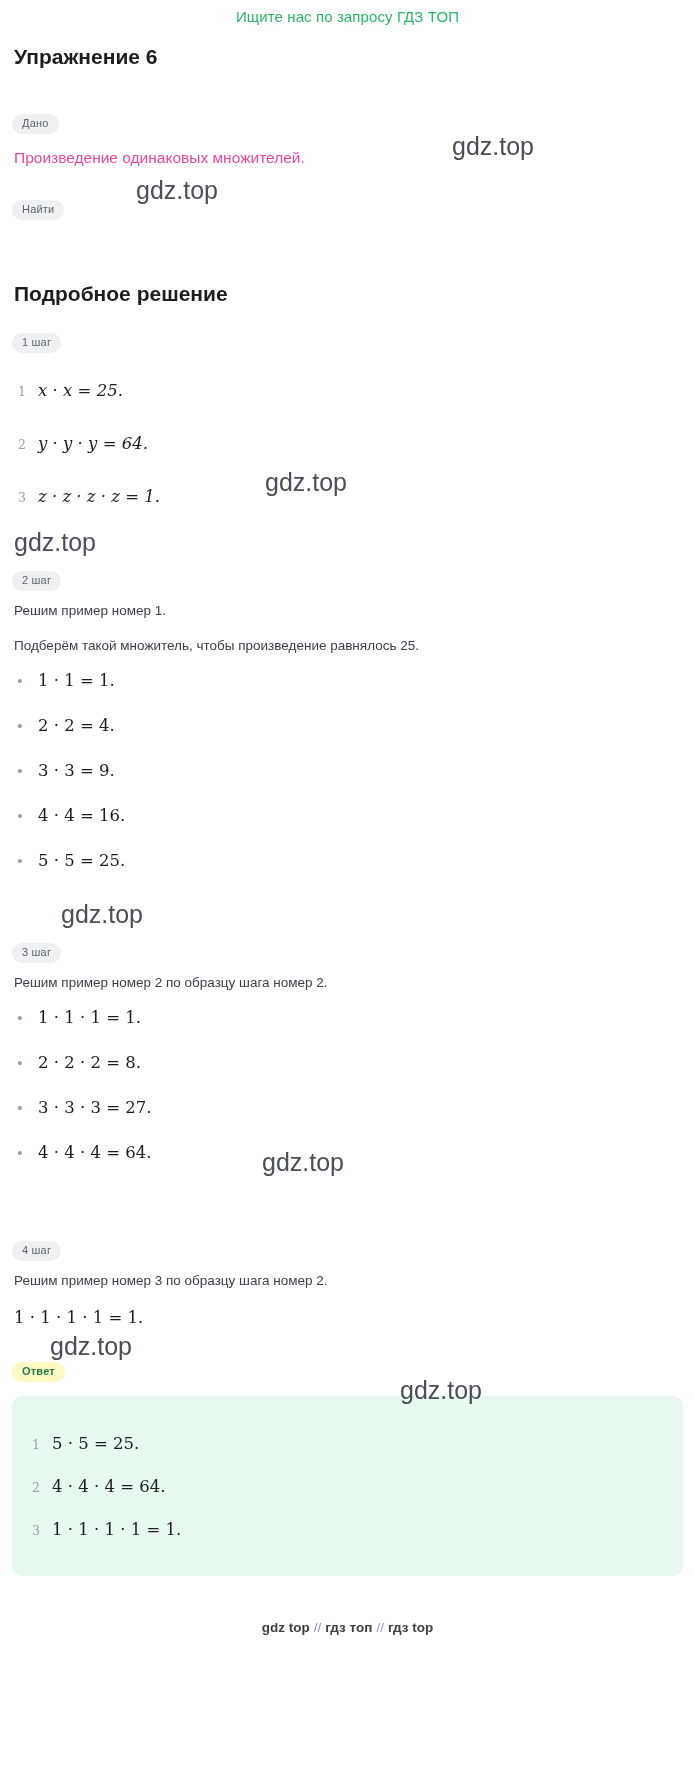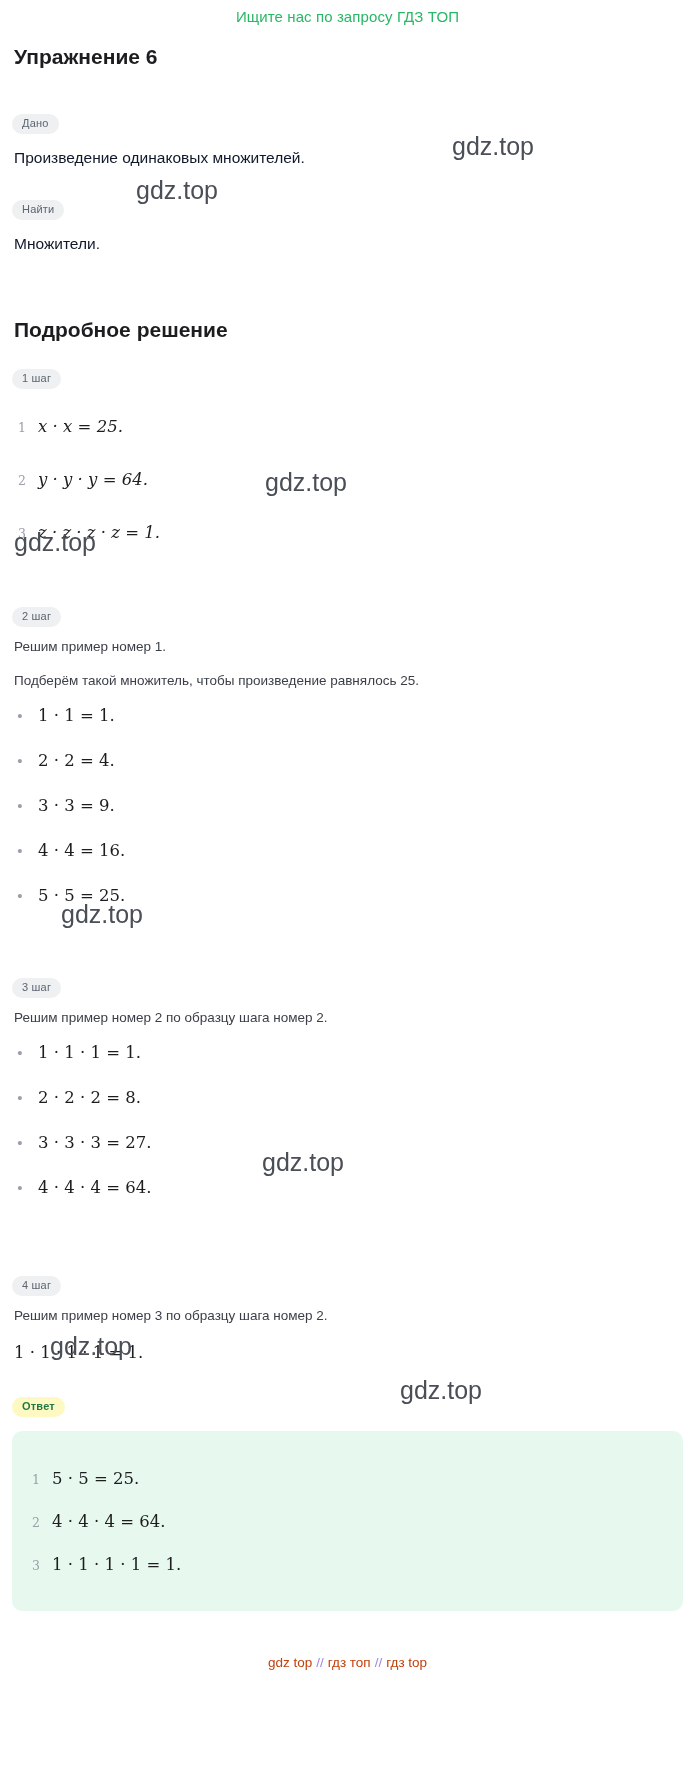--- a/index.html
+++ b/index.html
@@ -45,21 +45,21 @@
   }
   .pill.answer {
     background: #fef9c3;
     color: #1f7a46;
     font-weight: bold;
   }
   .para {
     font-size: 15.5px;
     line-height: 1.5;
     margin: 12px 0 0 2px;
-    color: #0f172a;
+    color: #ec4899;
   }
   .small-para {
     font-size: 13.5px;
     line-height: 1.55;
     margin: 10px 0 0 2px;
     color: #3a3f47;
   }
   h2.sec-title {
     font-size: 21px;
     font-weight: bold;
@@ -128,21 +128,21 @@
   .answer-box ol.numlist li { margin-bottom: 24px; }
   .answer-box ol.numlist li:last-child { margin-bottom: 4px; }
   .footer {
     margin-top: 30px;
     padding: 14px 0 18px 0;
     text-align: center;
     font-size: 13.5px;
     color: #7b4dd8;
   }
   .footer .sep { color: #9b8ad0; padding: 0 4px; }
-  .footer a { color: #c2410c; text-decoration: none; }
+  .footer a { color: #404040; text-decoration: none; font-weight: bold; }
   .wm {
     position: absolute;
     color: #4a4f57;
     font-size: 25px;
     font-family: "Liberation Sans", sans-serif;
     white-space: nowrap;
     pointer-events: none;
   }
   .hr-soft {
     height: 1px;
@@ -158,21 +158,20 @@
 
   <h1 class="ex-title">Упражнение 6</h1>
 
   <div style="margin-top:44px;">
     <span class="pill">Дано</span>
     <div class="para">Произведение одинаковых множителей.</div>
   </div>
 
   <div style="margin-top:30px;">
     <span class="pill">Найти</span>
-    <div class="para">Множители.</div>
   </div>
 
   <div style="height:62px;" class="hr-soft"></div>
 
   <h2 class="sec-title">Подробное решение</h2>
 
   <div class="step-gap">
     <span class="pill">1 шаг</span>
     <ol class="numlist">
       <li>

